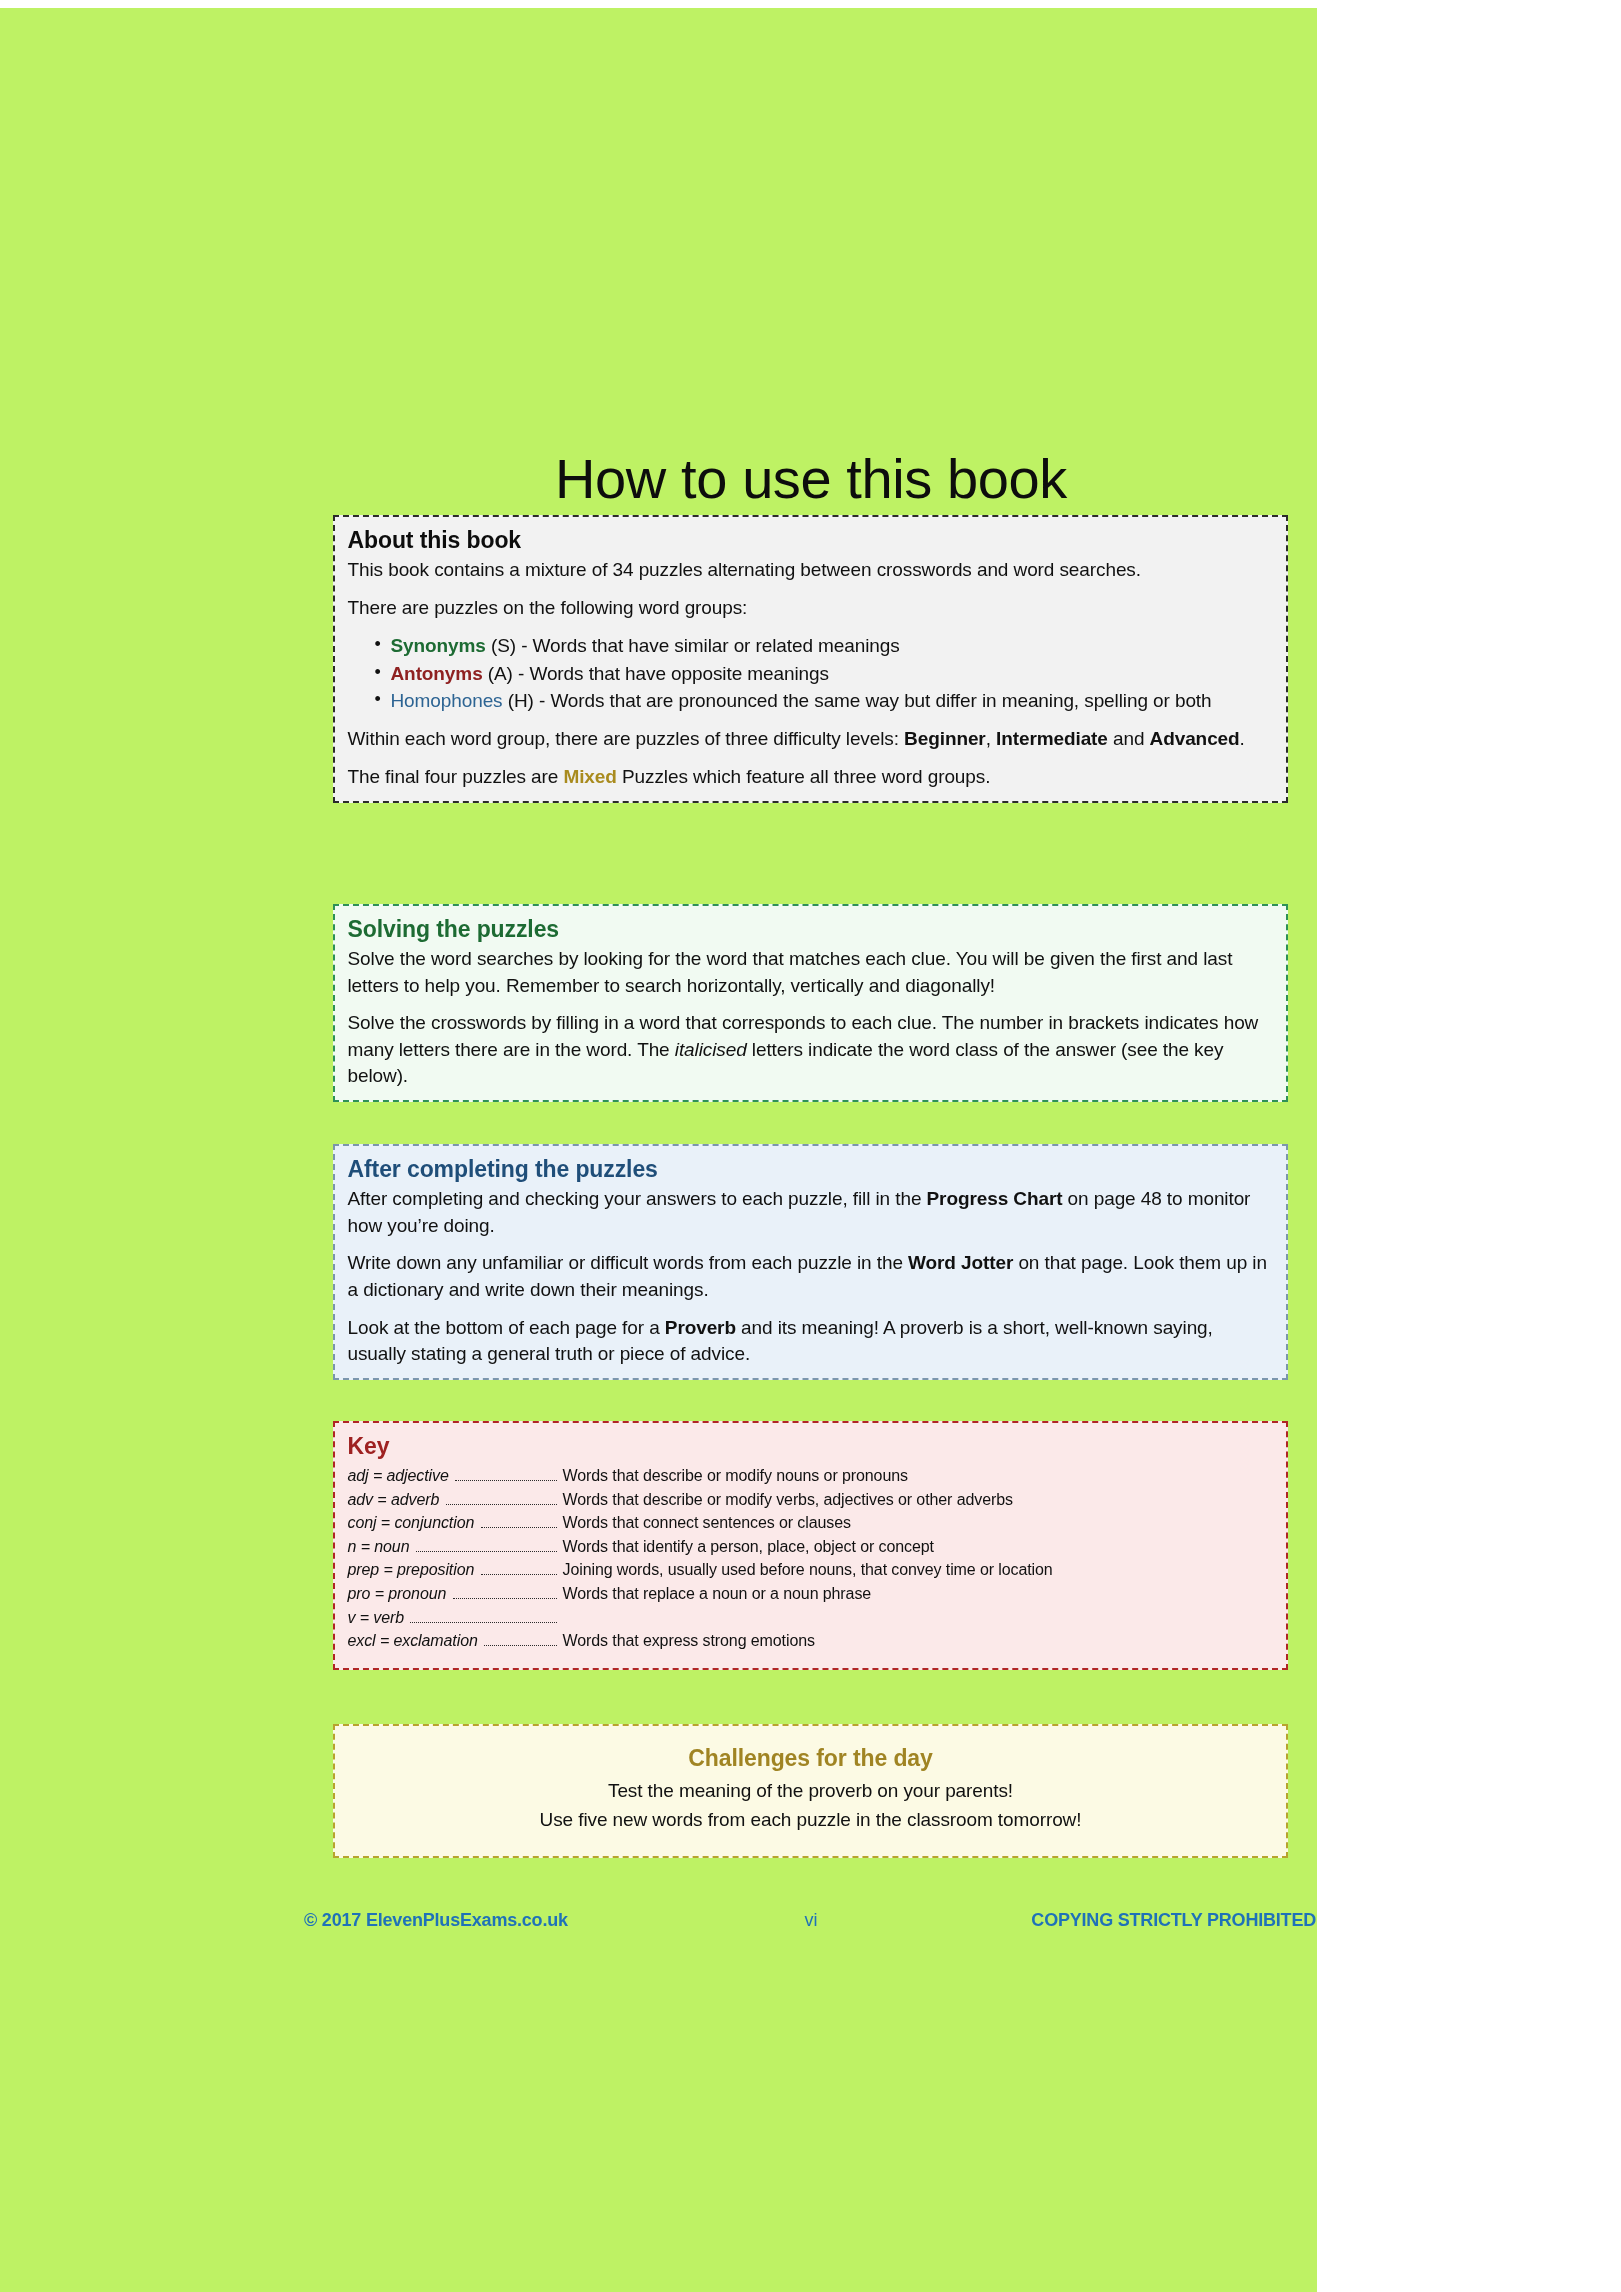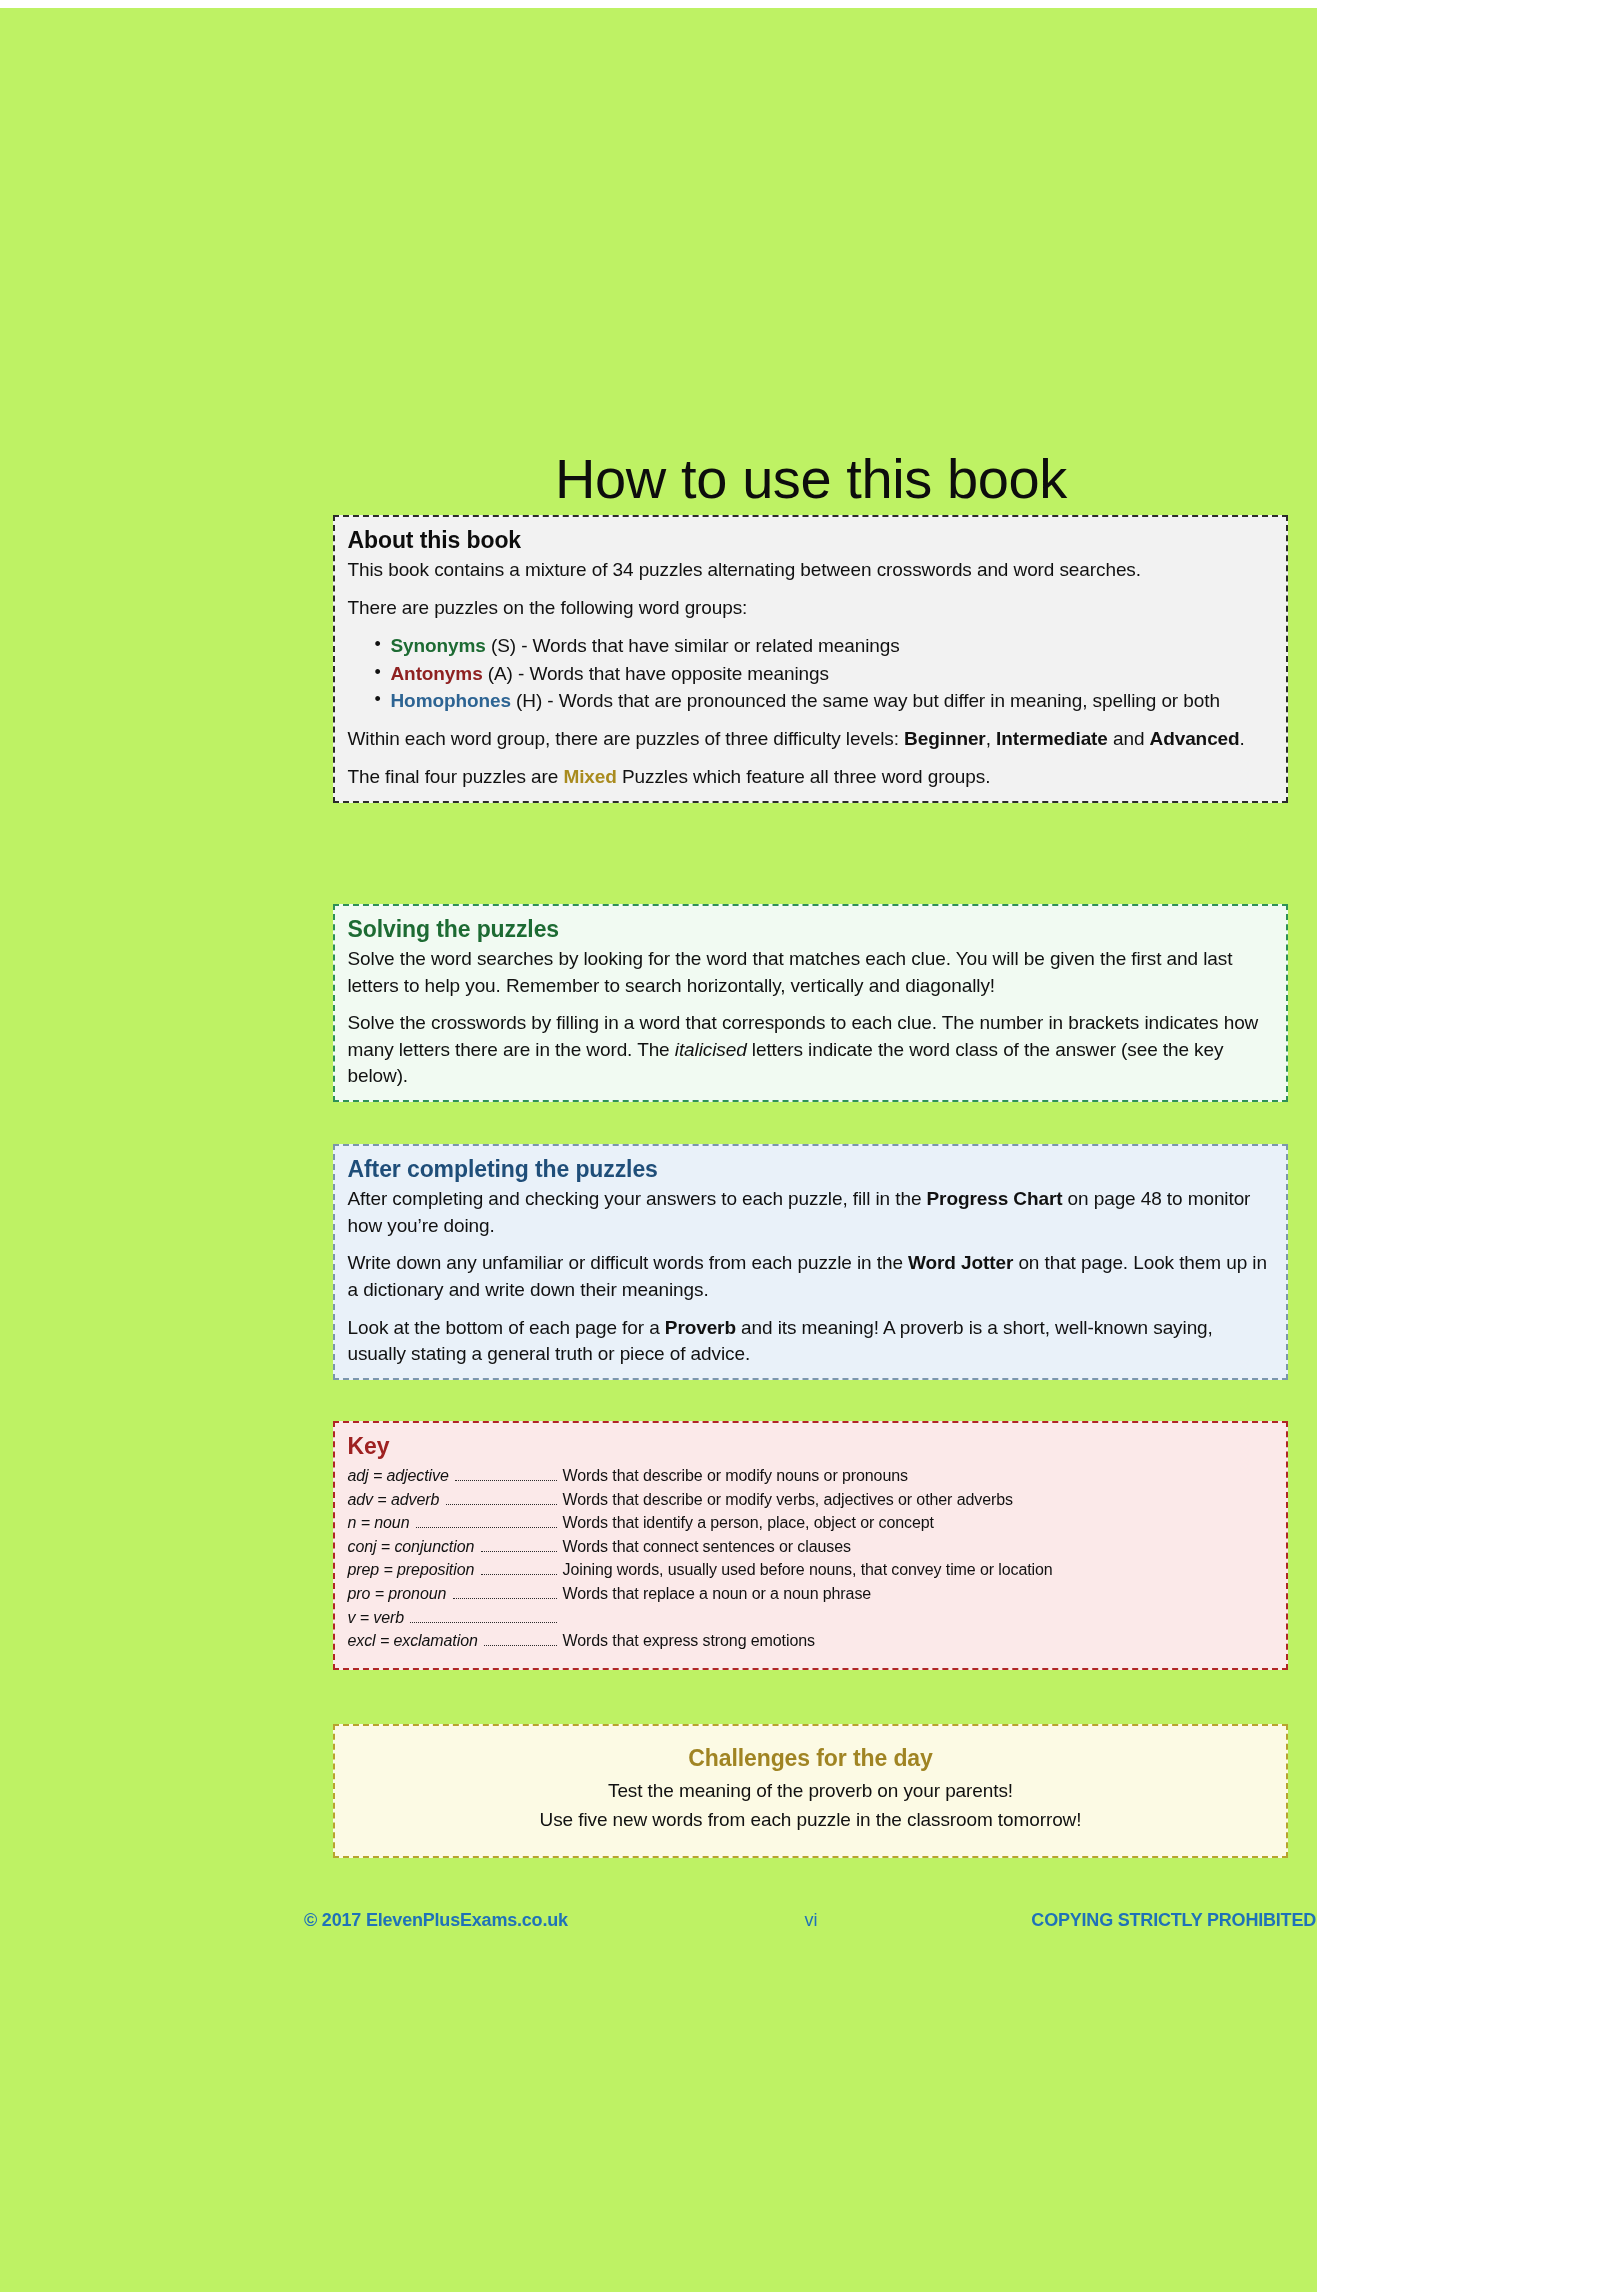--- a/index.html
+++ b/index.html
@@ -87,21 +87,21 @@
   .bullets li::before {
     content: "\2022";
     position: absolute;
     left: 27px;
     top: -0.9px;
     font-size: 18px;
     color: #111;
   }
   .w-syn  { color: #1d6b33; font-weight: bold; }
   .w-ant  { color: #8f2121; font-weight: bold; }
-  .w-homo { color: #2d6493; font-weight: bold; }
+  .w-homo { color: #2d6493; font-weight: normal; }
   .w-mixed{ color: #a98b1e; font-weight: bold; }
   .bold   { font-weight: bold; }
   .ital   { font-style: italic; }
 
   
   .box-solving {
     top: 896px;
     background: #f1faf2;
     border: 2.2px dashed #2e9157;
   }
@@ -248,31 +248,31 @@
       </li>
       <li class="key-row">
         <span class="key-left">
             <span class="key-term">adv = adverb</span>
             <span class="key-leader"></span>
           </span>
         <span class="key-col">Words that describe or modify verbs, adjectives or other adverbs</span>
       </li>
       <li class="key-row">
         <span class="key-left">
+            <span class="key-term">conj = conjunction</span>
+            <span class="key-leader"></span>
+          </span>
+        <span class="key-col">Words that connect sentences or clauses</span>
+      </li>
+      <li class="key-row">
+        <span class="key-left">
             <span class="key-term">n = noun</span>
             <span class="key-leader"></span>
           </span>
         <span class="key-col">Words that identify a person, place, object or concept</span>
-      </li>
-      <li class="key-row">
-        <span class="key-left">
-            <span class="key-term">conj = conjunction</span>
-            <span class="key-leader"></span>
-          </span>
-        <span class="key-col">Words that connect sentences or clauses</span>
       </li>
       <li class="key-row">
         <span class="key-left">
             <span class="key-term">prep = preposition</span>
             <span class="key-leader"></span>
           </span>
         <span class="key-col">Joining words, usually used before nouns, that convey time or location</span>
       </li>
       <li class="key-row">
         <span class="key-left">

